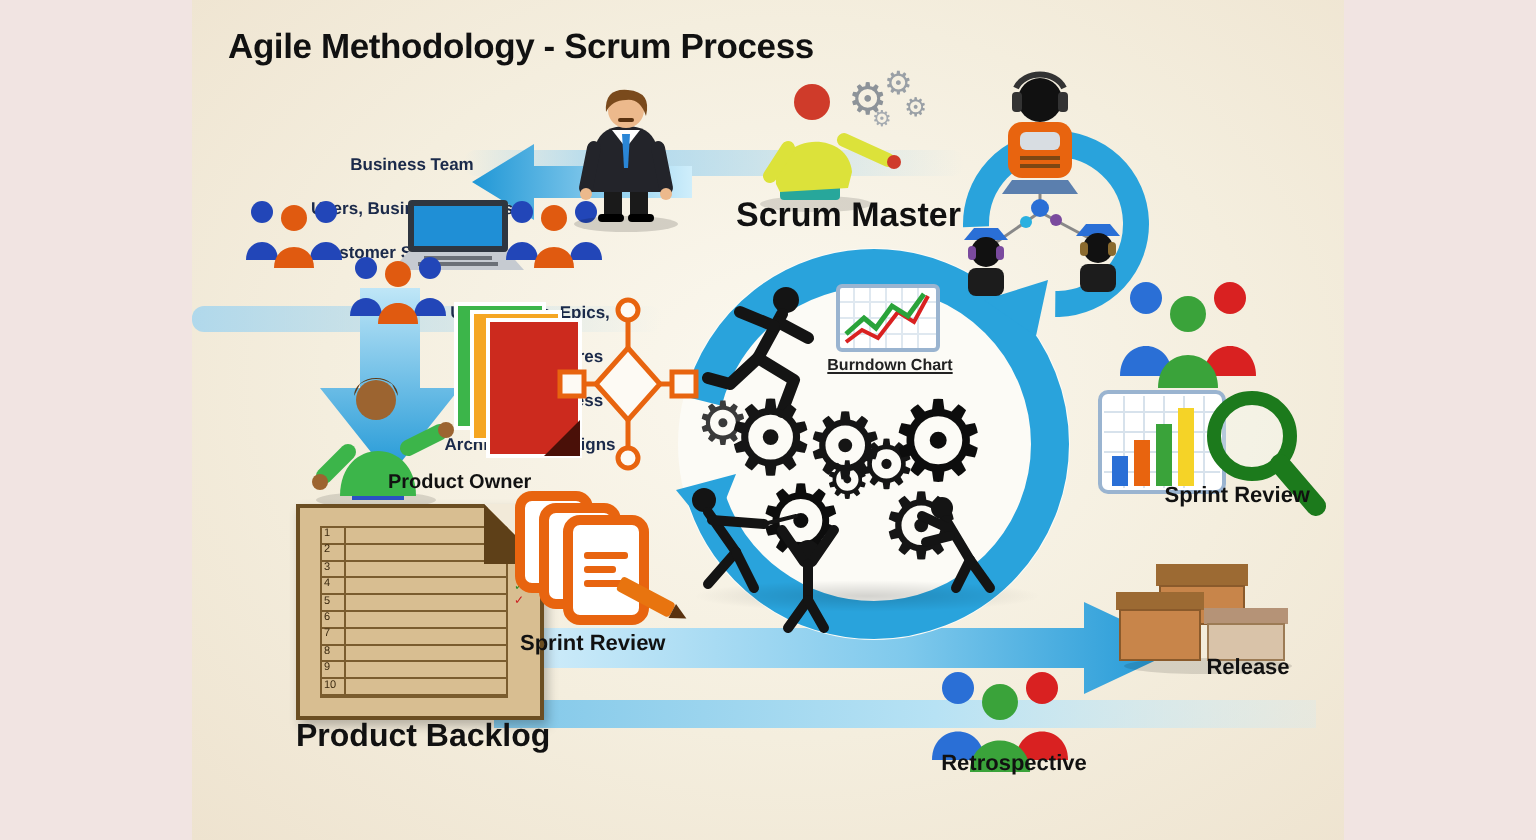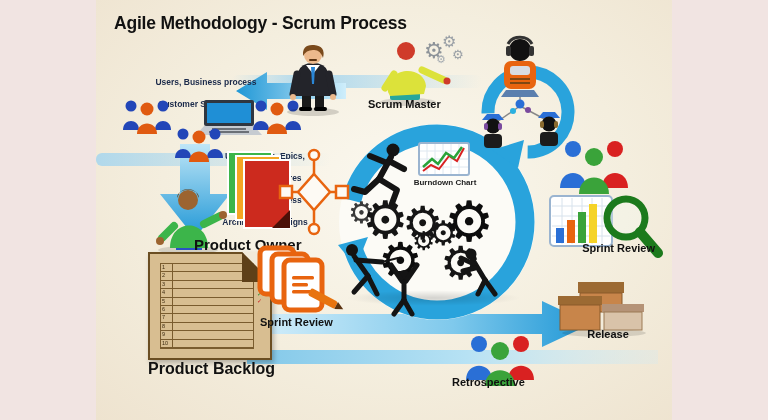--- a/index.html
+++ b/index.html
@@ -70,20 +70,21 @@
     <defs>
         <linearGradient id="dn" x1="0" y1="0" x2="0" y2="1">
       <stop offset="0" stop-color="#bfe6f7"></stop>
           <stop offset="1" stop-color="#1f97d6"></stop>
     </linearGradient>
       </defs>
     <polygon points="22,2 52,2 52,52 72,52 37,96 2,52 22,52" fill="url(#dn)"></polygon>
   </svg>
 
   <div class="abs smalltext" style="left:126px;top:66px;width:160px;">
+    <div>Business Team</div>
     <div>Users,  Business process</div>
     <div>Customer Stakeholders</div>
   </div>
 
   <svg class="abs" style="left:192px;top:100px;" width="74" height="38">
     <rect x="12" y="0" width="50" height="26" rx="2" fill="#2f3640"></rect>
     <rect x="15" y="3" width="44" height="20" fill="#1f8fd6"></rect>
     <polygon points="4,35 70,35 62,26 12,26" fill="#c6cbd1"></polygon>
     <rect x="20" y="28" width="34" height="2" fill="#6b7077"></rect>
     <rect x="17" y="31" width="40" height="2" fill="#6b7077"></rect>
@@ -144,21 +145,21 @@
     <ellipse cx="42" cy="64" rx="30" ry="4" fill="rgba(0,0,0,.12)"></ellipse>
     <rect x="30" y="54" width="26" height="10" fill="#2a52c4"></rect>
     <path d="M24 62 C24 32,62 32,62 62 Z" fill="#3cb54a"></path>
     <line x1="58" y1="38" x2="74" y2="30" stroke="#3cb54a" stroke-width="8" stroke-linecap="round"></line>
     <line x1="28" y1="40" x2="16" y2="52" stroke="#3cb54a" stroke-width="8" stroke-linecap="round"></line>
     <circle cx="77" cy="29" r="4" fill="#9c6430"></circle>
       <circle cx="14" cy="55" r="4" fill="#9c6430"></circle>
     <circle cx="42" cy="14" r="10" fill="#9c6430"></circle>
     <path d="M31 12 A11 9 0 0 1 53 12 L50 6 Q42 1 34 6 Z" fill="#5f3a16"></path>
   </svg>
-  <div class="abs lbl" style="left:194px;top:236px;font-size:15px;">Product Owner</div>
+  <div class="abs lbl" style="left:194px;top:236px;font-size:10px;">Product Owner</div>
 
   <div class="abs" style="left:148px;top:252px;width:120px;height:104px;background:#d8be91;border:2px solid #6b4e22;box-shadow:2px 3px 5px rgba(0,0,0,.25);">
     <div class="abs" style="left:10px;top:9px;width:92px;height:84px;border:1px solid #7a5c2e;background:repeating-linear-gradient(to bottom,transparent 0 7.4px,#7a5c2e 7.4px 8.4px);"></div>
     <div class="abs" style="left:12px;top:9px;width:10px;font-size:5.5px;line-height:8.4px;color:#3c2a10;white-space:pre-line;border-right:1px solid #7a5c2e;height:84px;">1
 2
 3
 4
 5
 6
 7
@@ -197,21 +198,21 @@
     <path d="M16 52 C14 26,52 24,54 46 L52 54 L18 56 Z" fill="#dce23a"></path>
     <line x1="50" y1="30" x2="72" y2="40" stroke="#dce23a" stroke-width="7" stroke-linecap="round"></line>
     <line x1="22" y1="34" x2="13" y2="48" stroke="#dce23a" stroke-width="7" stroke-linecap="round"></line>
     <circle cx="75" cy="41" r="3.5" fill="#cf3b2a"></circle>
     <circle cx="34" cy="11" r="9" fill="#cf3b2a"></circle>
   </svg>
   <span class="abs gear" style="left:424px;top:40px;font-size:22px;color:#8d9399;">⚙</span>
   <span class="abs gear" style="left:442px;top:34px;font-size:16px;color:#9aa0a6;">⚙</span>
   <span class="abs gear" style="left:452px;top:48px;font-size:13px;color:#9aa0a6;">⚙</span>
   <span class="abs gear" style="left:436px;top:54px;font-size:11px;color:#a5abb1;">⚙</span>
-  <div class="abs lbl" style="left:368px;top:98px;font-size:11px;">Scrum Master</div>
+  <div class="abs lbl" style="left:368px;top:98px;font-size:17px;">Scrum Master</div>
 
   <svg class="abs" style="left:470px;top:34px;" width="120" height="122">
     <line x1="50" y1="72" x2="24" y2="90" stroke="#888" stroke-width="1.5"></line>
     <line x1="50" y1="72" x2="80" y2="88" stroke="#888" stroke-width="1.5"></line>
     <line x1="50" y1="72" x2="50" y2="62" stroke="#888" stroke-width="1.5"></line>
     <circle cx="50" cy="70" r="4.5" fill="#2a6fd6"></circle>
       <circle cx="43" cy="77" r="3" fill="#2ab0e0"></circle>
       <circle cx="58" cy="76" r="3" fill="#7a4a9e"></circle>
     <polygon points="36,56 64,56 69,63 31,63" fill="#5b7fae"></polygon>
     <rect x="34" y="27" width="32" height="28" rx="7" fill="#e8640f"></rect>
@@ -257,21 +258,21 @@
         <line x1="25" y1="2" x2="25" y2="32"></line>
         <line x1="33" y1="2" x2="33" y2="32"></line>
         <line x1="41" y1="2" x2="41" y2="32"></line>
       <line x1="2" y1="9" x2="50" y2="9"></line>
         <line x1="2" y1="17" x2="50" y2="17"></line>
         <line x1="2" y1="25" x2="50" y2="25"></line>
     </g>
     <polyline points="5,29 13,23 21,27 31,14 39,19 46,6" fill="none" stroke="#d92121" stroke-width="2"></polyline>
     <polyline points="5,25 14,17 20,22 28,11 36,16 44,5" fill="none" stroke="#2aa33a" stroke-width="2.5"></polyline>
   </svg>
-  <div class="abs" style="left:400px;top:178px;width:90px;text-align:center;font-size:8px;font-weight:600;color:#222;">Burndown Chart</div>
+  <div class="abs" style="left:400px;top:178px;width:90px;text-align:center;font-size:8px;font-weight:600;color:#222;text-decoration:underline;">Burndown Chart</div>
 
   <span class="abs gear" style="left:348px;top:198px;font-size:30px;color:#3a3a3a;">⚙</span>
   <span class="abs gear" style="left:362px;top:194px;font-size:52px;color:#151515;">⚙</span>
   <span class="abs gear" style="left:402px;top:200px;font-size:46px;color:#151515;">⚙</span>
   <span class="abs gear" style="left:428px;top:216px;font-size:34px;color:#151515;">⚙</span>
   <span class="abs gear" style="left:444px;top:194px;font-size:56px;color:#0d0d0d;">⚙</span>
   <span class="abs gear" style="left:412px;top:228px;font-size:26px;color:#151515;">⚙</span>
   <span class="abs gear" style="left:378px;top:236px;font-size:50px;color:#0d0d0d;">⚙</span>
   <span class="abs gear" style="left:440px;top:240px;font-size:46px;color:#151515;">⚙</span>
 
@@ -350,26 +351,26 @@
 
   <svg class="abs" style="left:556px;top:278px;" width="100" height="60">
     <ellipse cx="48" cy="55" rx="42" ry="4" fill="rgba(0,0,0,.12)"></ellipse>
     <rect x="22" y="4" width="46" height="11" fill="#9c6a33"></rect>
     <rect x="24" y="15" width="42" height="19" fill="#c8854a" stroke="#8a5a2b" stroke-width="1"></rect>
     <rect x="2" y="18" width="44" height="9" fill="#9c6a33"></rect>
     <rect x="4" y="27" width="40" height="25" fill="#c8854a" stroke="#8a5a2b" stroke-width="1"></rect>
     <rect x="46" y="26" width="42" height="8" fill="#b59377"></rect>
     <rect x="48" y="34" width="38" height="18" fill="#d9c3a9" stroke="#9c7b55" stroke-width="1"></rect>
   </svg>
-  <div class="abs lbl" style="left:568px;top:328px;width:80px;text-align:center;font-size:11px;">Release</div>
+  <div class="abs lbl" style="left:584px;top:328px;width:80px;text-align:center;font-size:11px;">Release</div>
 
   <svg class="abs" style="left:462px;top:334px;" width="76" height="56">
     <circle cx="17" cy="10" r="8" fill="#2a6fd6"></circle>
       <path d="M4 46 C4 27,30 27,30 46 Z" fill="#2a6fd6"></path>
     <circle cx="59" cy="10" r="8" fill="#d92121"></circle>
       <path d="M46 46 C46 27,72 27,72 46 Z" fill="#d92121"></path>
     <circle cx="38" cy="17" r="9" fill="#3aa33a"></circle>
       <path d="M23 52 C23 31,53 31,53 52 Z" fill="#3aa33a"></path>
   </svg>
-  <div class="abs lbl" style="left:452px;top:376px;width:110px;font-size:11px;">Retrospective</div>
+  <div class="abs lbl" style="left:452px;top:376px;width:110px;text-align:center;font-size:11px;">Retrospective</div>
 
   <div class="abs lbl" style="left:114px;top:13px;font-size:17.5px;letter-spacing:-0.2px;">Agile Methodology - Scrum Process</div>
 </div>
 
 </body></html>

